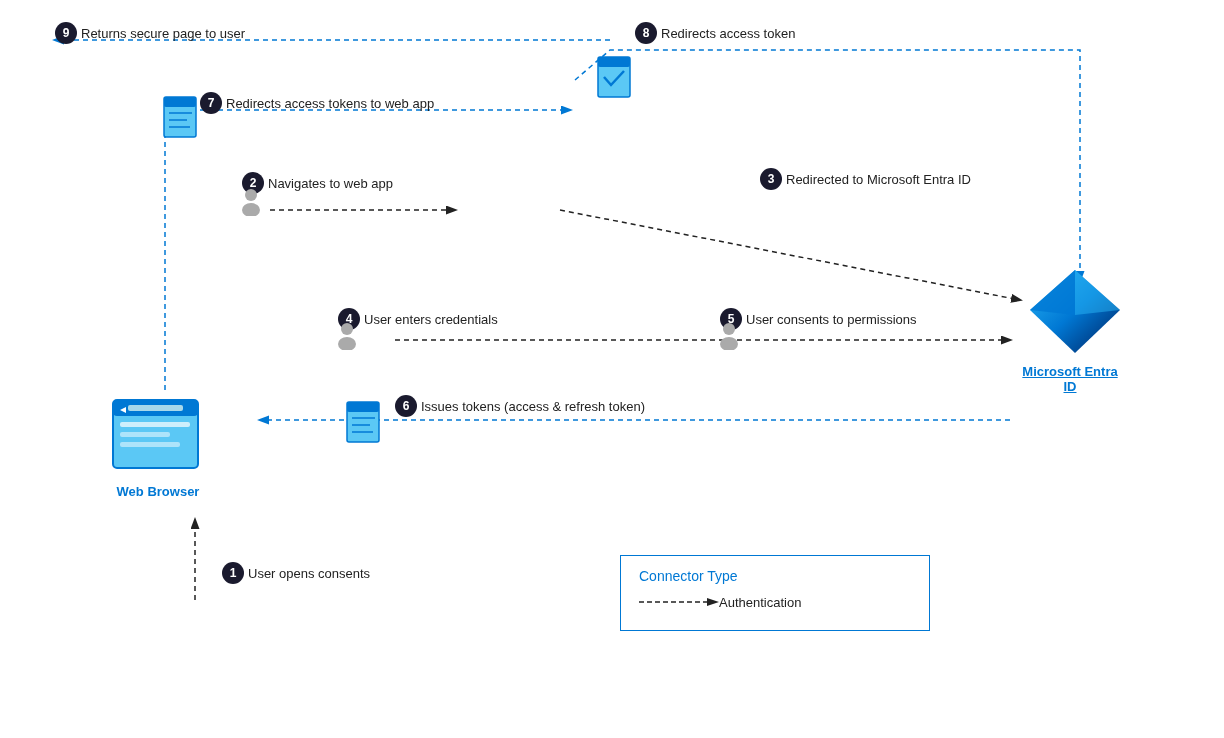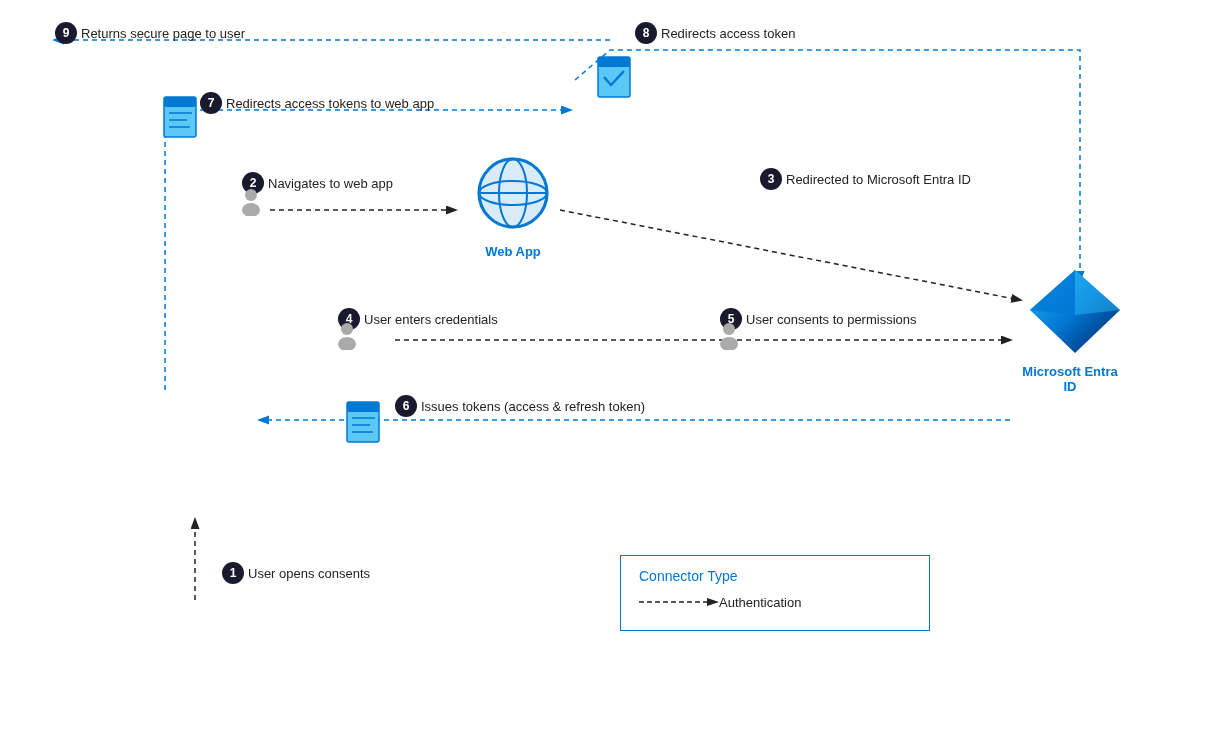--- a/index.html
+++ b/index.html
@@ -107,52 +107,54 @@
 
     <polyline points="30,50 30,50" stroke="#0078d4" stroke-width="1.5" stroke-dasharray="5,4" fill="none"></polyline>
 
     <line x1="610" y1="40" x2="55" y2="40" stroke="#0078d4" stroke-width="1.5" stroke-dasharray="5,4" marker-end="url(#arrow-blue)"></line>
 
     <line x1="195" y1="600" x2="195" y2="520" stroke="#222" stroke-width="1.5" stroke-dasharray="5,4" marker-end="url(#arrow-black)"></line>
 
   </svg>
 
 
-
-  <div style="position:absolute; left:468px; top:155px; text-align:center;">
-    <svg width="90" height="85" viewBox="0 0 90 85">
-
-      <circle cx="45" cy="38" r="36" fill="#0078d4" opacity="0.15"></circle>
-      <circle cx="45" cy="38" r="34" fill="none" stroke="#0078d4" stroke-width="3"></circle>
-
-      <ellipse cx="45" cy="38" rx="34" ry="12" fill="none" stroke="#0078d4" stroke-width="2"></ellipse>
-
-      <ellipse cx="45" cy="38" rx="14" ry="34" fill="none" stroke="#0078d4" stroke-width="2"></ellipse>
-
-      <line x1="11" y1="38" x2="79" y2="38" stroke="#0078d4" stroke-width="2"></line>
-    </svg>
-    <div class="icon-label" style="position:relative; width:90px;">Web App</div>
-  </div>
+  <div style="position:absolute; left:108px; top:390px; text-align:center;">
+    <svg width="100" height="90" viewBox="0 0 100 90">
+
+      <rect x="5" y="10" width="85" height="68" rx="4" fill="#5bc8f5" stroke="#0078d4" stroke-width="2"></rect>
+      <rect x="5" y="10" width="85" height="16" rx="4" fill="#0078d4"></rect>
+
+      <rect x="20" y="15" width="55" height="6" rx="2" fill="#a8d8ea"></rect>
+
+      <rect x="12" y="32" width="70" height="5" rx="2" fill="#fff" opacity="0.7"></rect>
+      <rect x="12" y="42" width="50" height="5" rx="2" fill="#fff" opacity="0.5"></rect>
+      <rect x="12" y="52" width="60" height="5" rx="2" fill="#fff" opacity="0.5"></rect>
+
+      <polygon points="18,17 12,20 18,23" fill="#fff"></polygon>
+    </svg>
+    <div class="icon-label" style="position:relative; width:100px;">Web Browser</div>
+  </div>
+
 
   <div style="position:absolute; left:1020px; top:265px; text-align:center;">
     <svg width="100" height="95" viewBox="0 0 100 95">
 
       <polygon points="50,5 95,45 50,88 5,45" fill="url(#entraGrad)" stroke="none"></polygon>
       <defs>
         <linearGradient id="entraGrad" x1="0%" y1="0%" x2="100%" y2="100%">
           <stop offset="0%" style="stop-color:#29b6f6"></stop>
           <stop offset="50%" style="stop-color:#0078d4"></stop>
           <stop offset="100%" style="stop-color:#001f5e"></stop>
         </linearGradient>
       </defs>
 
       <polygon points="50,5 95,45 50,50" fill="#29b6f6" opacity="0.5"></polygon>
       <polygon points="50,5 5,45 50,50" fill="#0078d4" opacity="0.8"></polygon>
     </svg>
-    <div class="icon-label" style="position:relative; width:110px; left:-5px;">Microsoft Entra ID</div>
+    <div class="icon-label" style="position:relative; width:110px; left:-5px;text-decoration:underline;">Microsoft Entra ID</div>
   </div>
 
   <div style="position:absolute; left:345px; top:400px;">
     <svg width="38" height="45" viewBox="0 0 38 45">
       <rect x="2" y="2" width="32" height="40" rx="2" fill="#5bc8f5" stroke="#0078d4" stroke-width="1.5"></rect>
       <rect x="2" y="2" width="32" height="10" rx="2" fill="#0078d4"></rect>
       <line x1="7" y1="18" x2="30" y2="18" stroke="#0078d4" stroke-width="1.5"></line>
       <line x1="7" y1="25" x2="25" y2="25" stroke="#0078d4" stroke-width="1.5"></line>
       <line x1="7" y1="32" x2="28" y2="32" stroke="#0078d4" stroke-width="1.5"></line>
     </svg>

